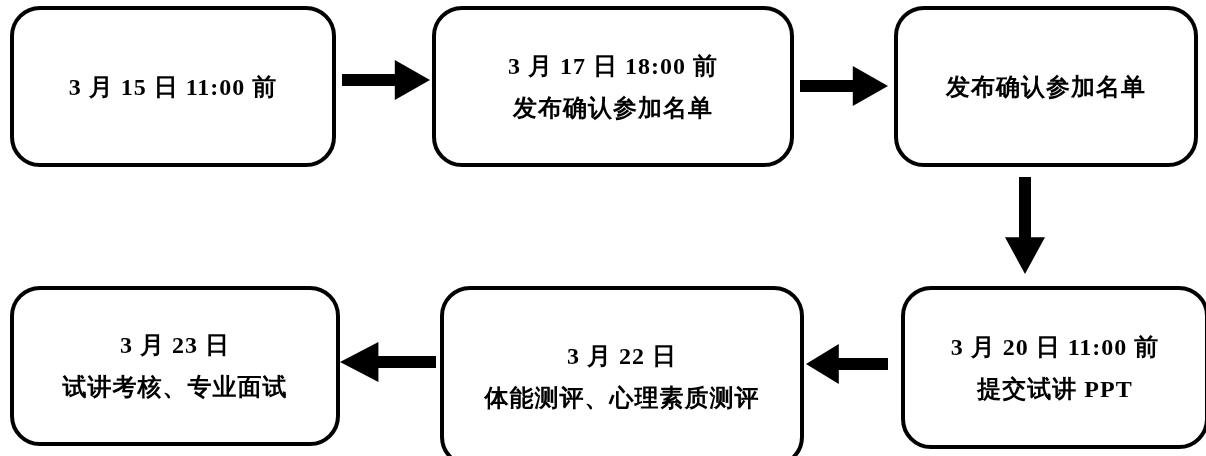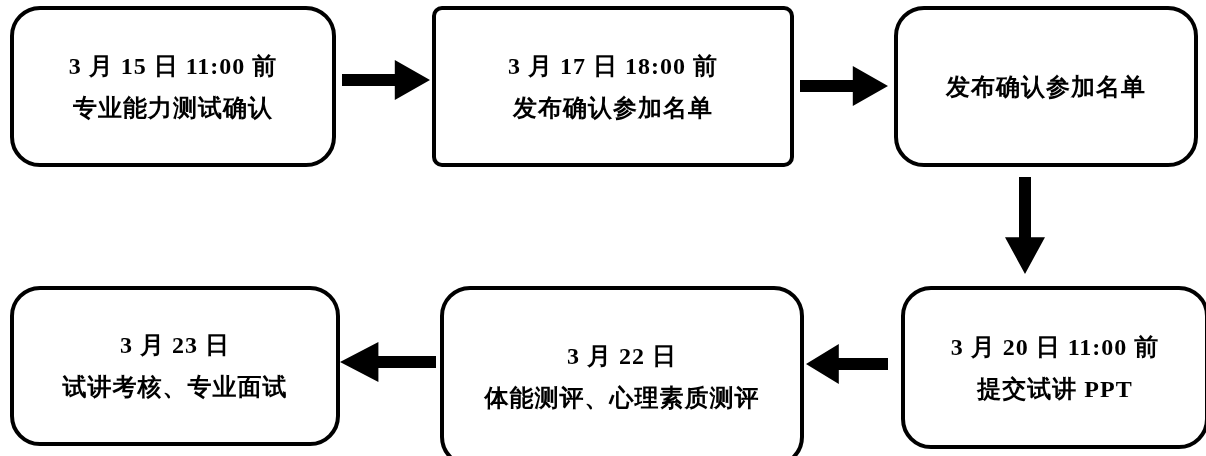--- a/index.html
+++ b/index.html
@@ -35,41 +35,40 @@
     white-space: nowrap;
   }
   .arrow {
     position: absolute;
   }
   .arrow svg {
     display: block;
   }
   
   .box-1 { left: 10px;  top: 6px;   width: 326px; height: 161px; }
-  .box-2 { left: 432px; top: 6px;   width: 362px; height: 161px; border-radius: 10px; }
+  .box-2 { left: 432px; top: 6px;   width: 362px; height: 161px; }
   .box-3 { left: 894px; top: 6px;   width: 304px; height: 161px; }
   
   .box-4 { left: 890px; top: 286px; width: 308px; height: 163px; margin-left: 11px; }
   .box-5 { left: 440px; top: 286px; width: 364px; height: 181px; }
   .box-6 { left: 10px;  top: 286px; width: 330px; height: 160px; }
   
   .arrow-1 { left: 342px;  top: 58px;  }
   .arrow-2 { left: 800px;  top: 64px;  }
   .arrow-3 { left: 1003px; top: 177px; }
   .arrow-4 { left: 806px;  top: 342px; }
   .arrow-5 { left: 340px;  top: 340px; }
 </style>
 </head>
 <body>
 
 <div class="canvas">
 
   <div class="flow-box box-1">
     <div class="line">3 月 15 日 11:00 前</div>
-    <div class="line">专业能力测试确认</div>
   </div>
 
   <div class="arrow arrow-1">
     <svg width="88" height="44" viewBox="0 0 100 44" preserveAspectRatio="none">
       <polygon points="0,16 60,16 60,2 100,22 60,42 60,28 0,28" fill="#000000"></polygon>
     </svg>
   </div>
 
   <div class="flow-box box-2">
     <div class="line">3 月 17 日 18:00 前</div>

